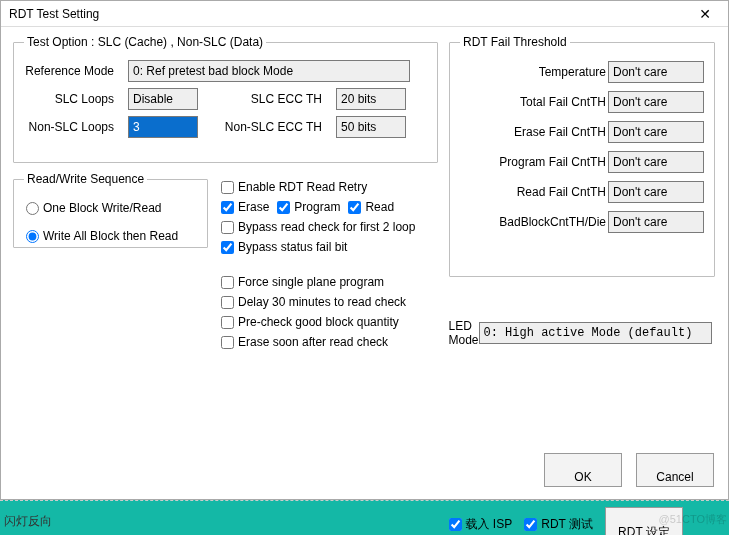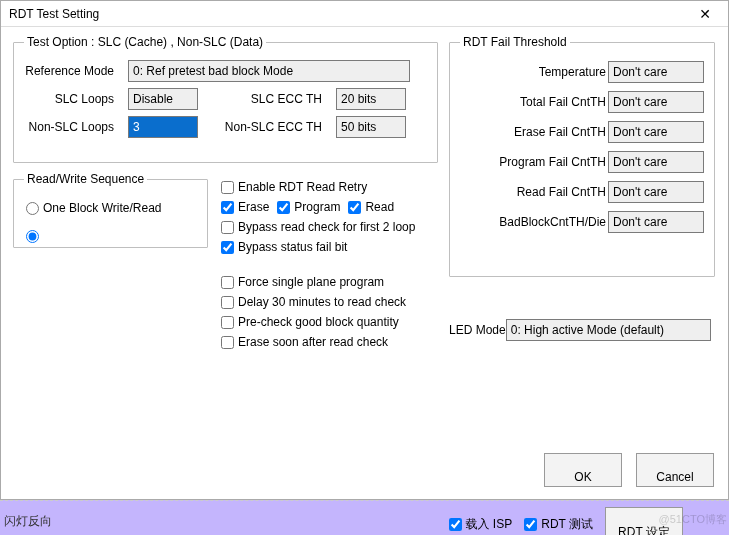--- a/index.html
+++ b/index.html
@@ -97,21 +97,21 @@
   .fail-row select { width: 96px; }
   .led-row {
     position: absolute;
     left: 448px;
     top: 292px;
     display: flex;
     align-items: center;
     width: 262px;
     justify-content: center;
   }
-  .led-row select { flex: 1; }
+  .led-row select { flex: 1; font-family: Liberation Mono, monospace; }
   .btnbar {
     position: absolute;
     right: 14px;
     bottom: 12px;
     display: flex;
     gap: 14px;
   }
   button.win {
     min-width: 78px;
     height: 24px;
@@ -120,21 +120,21 @@
     background: #f3f3f3;
     padding: 16px 12px;
   }
   
   .parent-strip {
     position: absolute;
     left: 0;
     top: 500px;
     width: 729px;
     height: 35px;
-    background: #c4b5fd;
+    background: #14b8a6;
     border-top: 1px dashed #ccc;
     font-size: 12px;
   }
   .parent-strip .lefttxt {
     position: absolute; left: 4px; top: 12px; color: #333;
   }
   .parent-strip .rightctrls {
     position: absolute; right: 46px; top: 6px; display: flex; align-items: center; gap: 12px;
   }
   .parent-strip button.win { height: 22px; }
@@ -186,20 +186,21 @@
     </fieldset>
 
     <fieldset class="group grp-rw">
       <legend>Read/Write Sequence</legend>
       <div class="radwrap" style="margin:4px 0 8px 2px">
         <input type="radio" name="rw" style="">
         <span>One Block Write/Read</span>
       </div>
       <div class="radwrap" style="margin:0 0 4px 2px">
         <input type="radio" name="rw" checked="" style="">
+        <span>Write All Block then Read</span>
       </div>
     </fieldset>
 
     <div class="mid-col">
       <div class="chkwrap">
         <input type="checkbox" style="">
         <span>Enable RDT Read Retry</span>
       </div>
       <div class="chkwrap">
         <input type="checkbox" checked="" style="">

